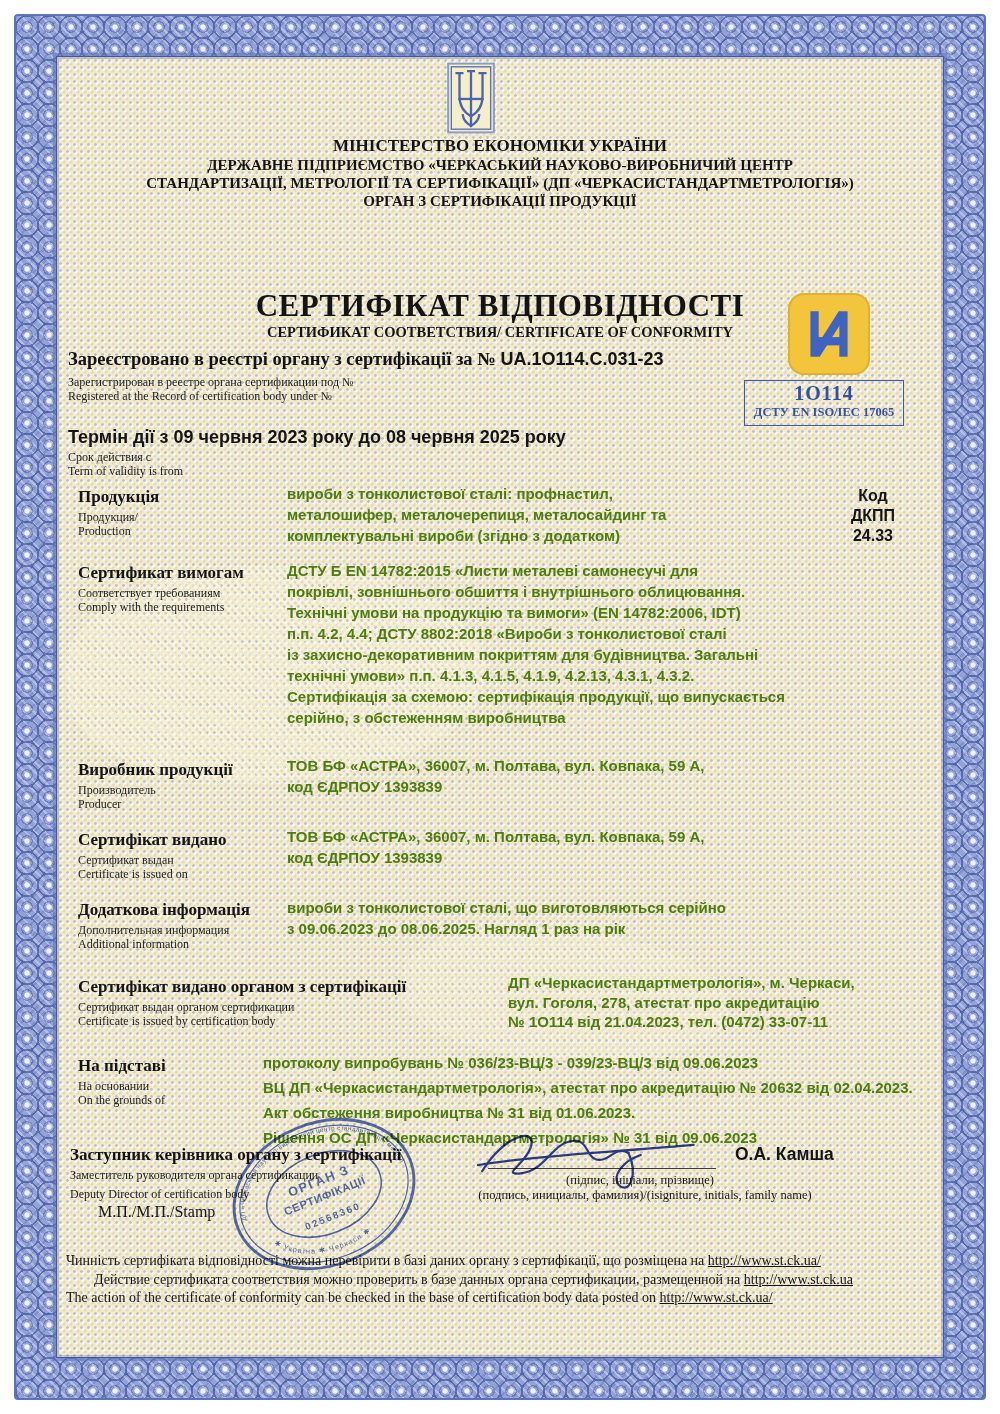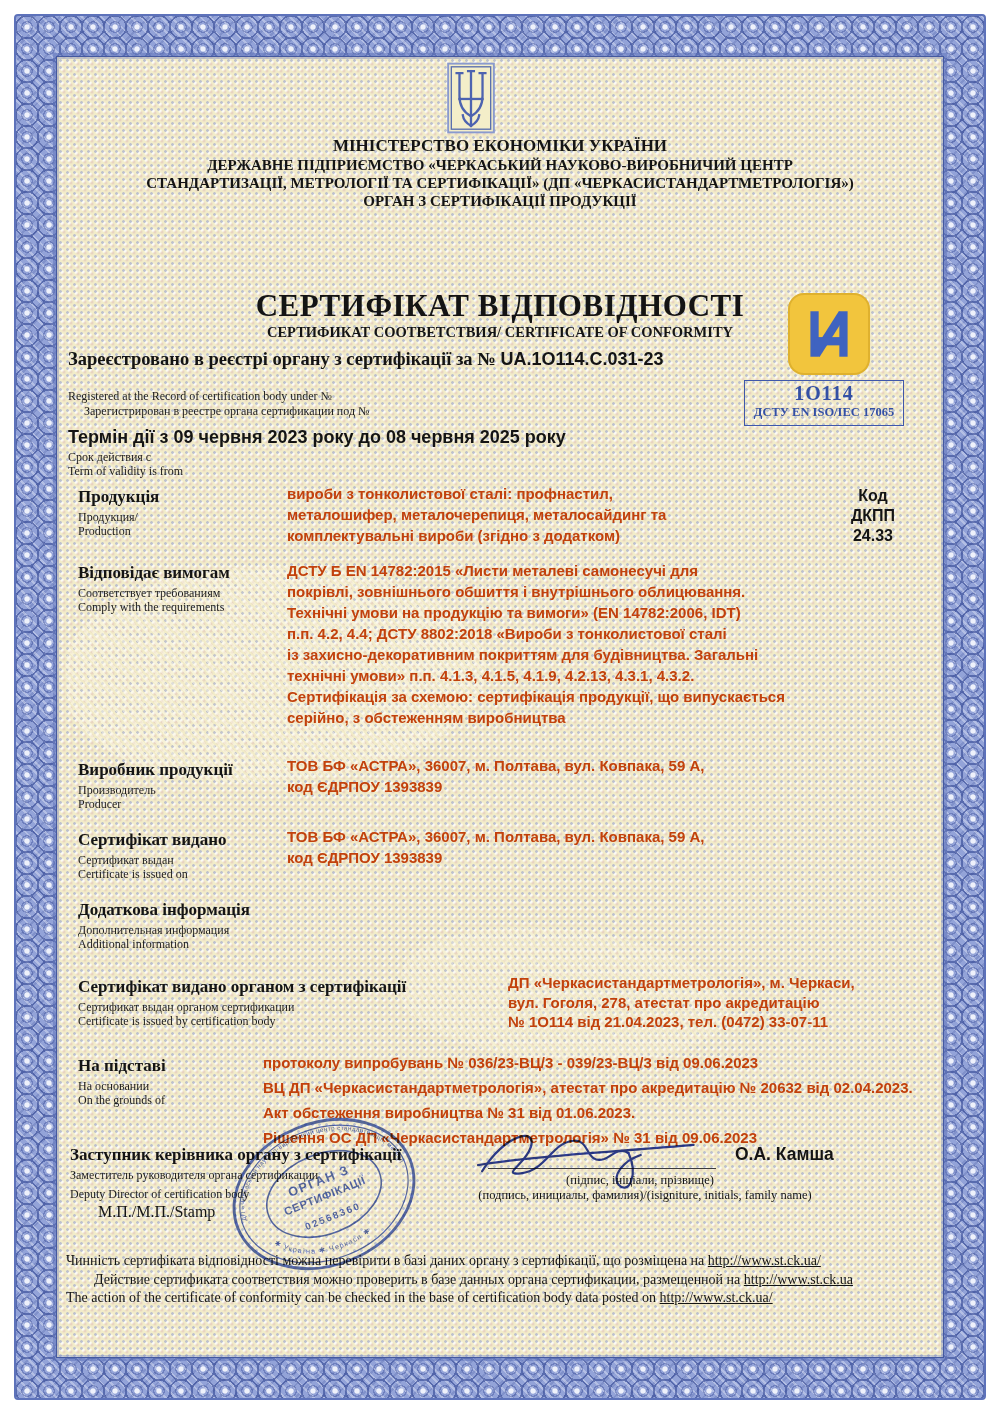--- a/index.html
+++ b/index.html
@@ -31,42 +31,42 @@
   .patch.p1{left:66px;top:566px;width:420px;height:215px;transform:rotate(-3deg);}
   .patch.p2{left:400px;top:930px;width:330px;height:130px;transform:rotate(4deg);opacity:.4;}
 
   .abs{position:absolute;}
   .ctr{left:70px;width:860px;text-align:center;}
   .b{font-weight:bold;}
   .sans{font-family:"Liberation Sans","DejaVu Sans",sans-serif;}
   .ml{white-space:pre-line;}
   .sub{font-size:12px;line-height:13.5px;color:#1c1c1c;}
   .label{font-size:17px;font-weight:bold;}
-  .val{font-size:15px;font-weight:bold;line-height:21px;color:#c2410c;}
+  .val{font-size:15px;font-weight:bold;line-height:21px;color:#4d7c0f;}
   .url{text-decoration:underline;}
 
   .hdr1{top:136px;font-size:17px;}
   .hdr2{top:157px;font-size:15px;}
   .hdr3{top:175px;font-size:15px;}
   .hdr4{top:193px;font-size:15px;}
 
   .emblem{left:447px;top:62px;width:48px;height:72px;}
 
   .title{top:288px;font-size:31px;letter-spacing:.5px;}
   .subtitle{top:324px;font-size:14.5px;}
 
   .logo{left:788px;top:293px;width:82px;height:82px;border-radius:16px;background:#f2c53d;
         box-shadow:inset 0 0 0 2px rgba(190,140,20,.35);display:flex;align-items:center;justify-content:center;}
   .accbox{left:744px;top:380px;width:158px;height:44px;border:1.5px solid #3f58ab;text-align:center;color:#3350a5;}
   .accnum{font-size:20px;font-weight:bold;line-height:24px;letter-spacing:1px;}
   .accstd{font-size:12.5px;font-weight:bold;line-height:15px;}
 
   .reg1{left:68px;top:349px;font-size:18.5px;font-weight:bold;}
   .regnum{font-family:"Liberation Sans","DejaVu Sans",sans-serif;font-size:18px;}
-  .reg2{left:84px;top:376px;margin-top:29px;}
+  .reg2{left:68px;top:376px;}
   .reg3{left:68px;top:390px;}
 
   .valid1{left:68px;top:427px;font-size:18px;font-weight:bold;}
   .valid2{left:68px;top:451px;}
   .valid3{left:68px;top:465px;}
 
   .seclabel{left:78px;}
   .secval{left:287px;width:545px;}
   .code{left:818px;top:486px;width:110px;text-align:center;font-size:16px;font-weight:bold;line-height:20px;}
 
@@ -147,21 +147,21 @@
   <div class="abs seclabel label" style="top:487px">Продукція</div>
   <div class="abs seclabel sub" style="top:511px">Продукция/</div>
   <div class="abs seclabel sub" style="top:525px">Production</div>
   <div class="abs secval val sans ml" style="top:483px">вироби з тонколистової сталі: профнастил,
 металошифер, металочерепиця, металосайдинг та
 комплектувальні вироби (згідно з додатком)</div>
   <div class="abs code sans ml">Код
 ДКПП
 24.33</div>
 
-  <div class="abs seclabel label" style="top:563px">Відповідає вимогам</div>
+  <div class="abs seclabel label" style="top:563px">Сертификат вимогам</div>
   <div class="abs seclabel sub" style="top:587px">Соответствует требованиям</div>
   <div class="abs seclabel sub" style="top:601px">Comply with the requirements</div>
   <div class="abs secval val sans ml" style="top:560px">ДСТУ Б EN 14782:2015 «Листи металеві самонесучі для
 покрівлі, зовнішнього обшиття і внутрішнього облицювання.
 Технічні умови на продукцію та вимоги» (EN 14782:2006, IDT)
 п.п. 4.2, 4.4; ДСТУ 8802:2018 «Вироби з тонколистової сталі
 із захисно-декоративним покриттям для будівництва. Загальні
 технічні умови» п.п. 4.1.3, 4.1.5, 4.1.9, 4.2.13, 4.3.1, 4.3.2.
 Сертифікація за схемою: сертифікація продукції, що випускається
 серійно, з обстеженням виробництва</div>
@@ -174,20 +174,22 @@
 
   <div class="abs seclabel label" style="top:830px">Сертифікат видано</div>
   <div class="abs seclabel sub" style="top:854px">Сертификат выдан</div>
   <div class="abs seclabel sub" style="top:868px">Certificate is issued on</div>
   <div class="abs secval val sans ml" style="top:826px">ТОВ БФ «АСТРА», 36007, м. Полтава, вул. Ковпака, 59 А,
 код ЄДРПОУ 1393839</div>
 
   <div class="abs seclabel label" style="top:900px">Додаткова інформація</div>
   <div class="abs seclabel sub" style="top:924px">Дополнительная информация</div>
   <div class="abs seclabel sub" style="top:938px">Additional information</div>
+  <div class="abs secval val sans ml" style="top:897px">вироби з тонколистової сталі, що виготовляються серійно
+з 09.06.2023 до 08.06.2025. Нагляд 1 раз на рік</div>
 
   <div class="abs seclabel label" style="top:977px">Сертифікат видано органом з сертифікації</div>
   <div class="abs seclabel sub" style="top:1001px">Сертификат выдан органом сертификации</div>
   <div class="abs seclabel sub" style="top:1015px">Certificate is issued by certification body</div>
   <div class="abs val sans ml" style="left:508px;top:973px;width:400px;line-height:19.5px">ДП «Черкасистандартметрологія», м. Черкаси,
 вул. Гоголя, 278, атестат про акредитацію
 № 1О114 від 21.04.2023, тел. (0472) 33-07-11</div>
 
   <div class="abs seclabel label" style="top:1056px">На підставі</div>
   <div class="abs seclabel sub" style="top:1080px">На основании</div>

